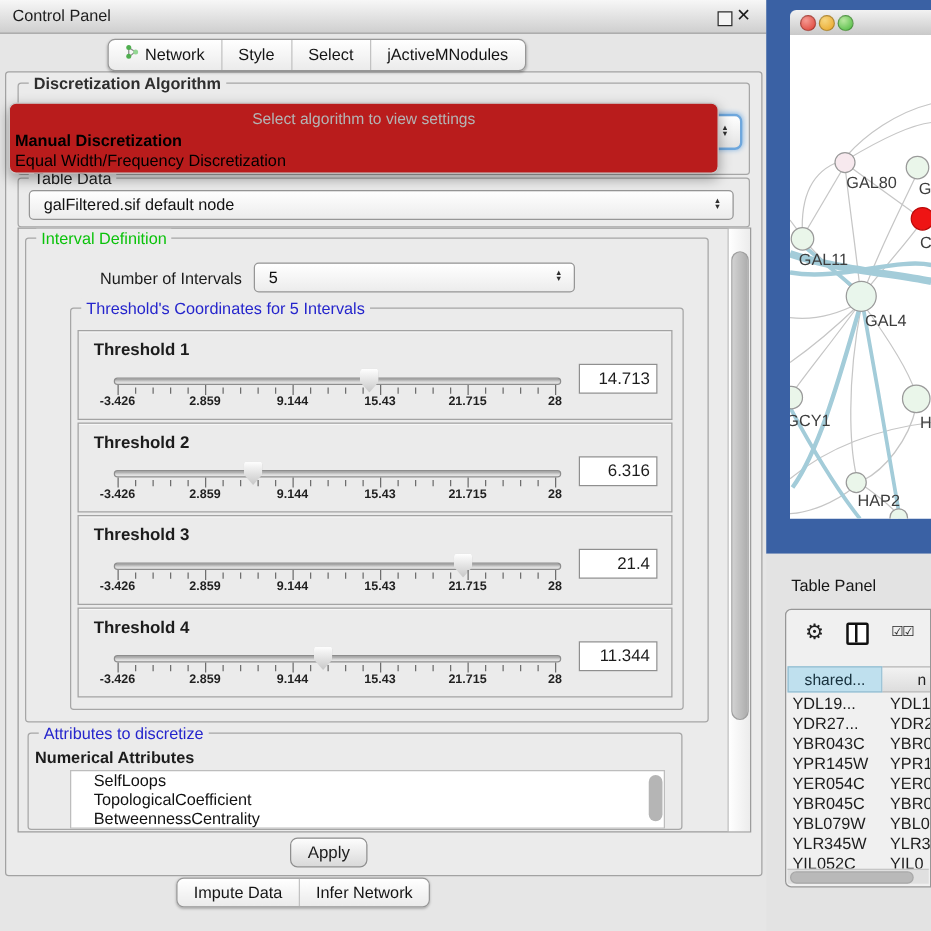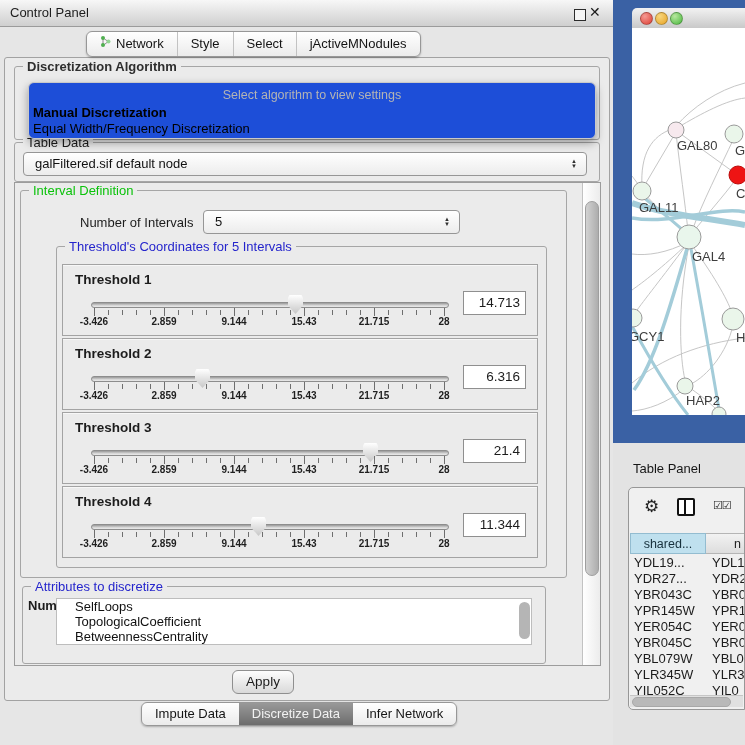--- a/index.html
+++ b/index.html
@@ -46,21 +46,21 @@
 
   
   .group{position:absolute;border:1px solid #a6a6a6;border-radius:3px;}
   .gtitle{position:absolute;top:-8px;left:8px;background:#ebebeb;padding:0 4px;font-size:13px;}
   .gtitle.bold{font-weight:bold;color:#2e2e2e;}
   .gtitle.green{color:#0ac20a;}
   .gtitle.blue{color:#2525cc;}
 
   
   .popup{
-    left:28px;top:82px;width:566px;height:55px;background:#1d4ed8;
+    left:7px;top:82px;width:566px;height:55px;background:#b91c1c;
     border:1px solid #c9c9c9;border-radius:6px;z-index:20;
     box-shadow:0 4px 10px rgba(0,0,0,.35);
   }
   .popup .hint{position:absolute;left:0;right:0;top:5px;text-align:center;color:#b4b4b4;font-size:12.5px;}
   .popup .it1{position:absolute;left:4px;top:22px;font-weight:bold;color:#000;}
   .popup .it2{position:absolute;left:4px;top:38px;color:#000;}
 
   .focus-combo{
     left:556px;top:91px;width:34px;height:25px;z-index:10;
     background:linear-gradient(180deg,#ffffff,#e3e3e3);
@@ -103,21 +103,21 @@
   .tick{position:absolute;width:1px;background:#6e6e6e;}
   .ticklab{position:absolute;top:51px;width:50px;text-align:center;font-size:10px;font-weight:bold;color:#1f1f1f;}
   .sl-value{
     position:absolute;left:400px;top:26px;width:56px;height:22px;line-height:22px;
     background:#ffffff;border:1px solid #8f8f8f;text-align:right;
     padding-right:5px;font-size:13.5px;
   }
 
   
   .attr-list{
-    left:56px;top:598px;width:474px;height:45px;background:#ffffff;
+    left:56px;top:616px;width:474px;height:45px;background:#ffffff;
     border:1px solid #bdbdbd;overflow:hidden;
   }
   .attr-list .row{padding-left:18px;line-height:15px;font-size:13px;color:#111;}
   .attr-sb{position:absolute;right:1px;top:3px;width:11px;height:37px;border-radius:6px;background:#b5b5b5;}
 
   .apply-btn{
     left:232px;top:670px;width:60px;height:22px;line-height:22px;text-align:center;
     background:linear-gradient(180deg,#fdfdfd,#d9d9d9);
     border:1px solid #8f8f8f;border-radius:6px;font-size:13.5px;
   }
@@ -402,23 +402,20 @@
     <div class="row">TopologicalCoefficient</div>
     <div class="row">BetweennessCentrality</div>
     <div class="attr-sb"></div>
   </div>
 
 <div class="abs apply-btn">Apply</div>
 
 <div class="abs tabbar" style="left:141px;top:702px;height:22px;line-height:22px;" id="bottomTabs">
     <div class="tab">
       <span>Impute Data</span>
-    </div>
-    <div class="tab sel">
-      <span>Discretize Data</span>
     </div>
     <div class="tab">
       <span>Infer Network</span>
     </div>
   </div>
 
 <div class="abs net-frame"></div>
 <div class="abs mac-bar">
   <span class="light" style="left:8px;background:radial-gradient(circle at 35% 30%,#f59a93,#dd3f33);"></span>
   <span class="light" style="left:23px;background:radial-gradient(circle at 35% 30%,#f7d67e,#e8a425);"></span>

